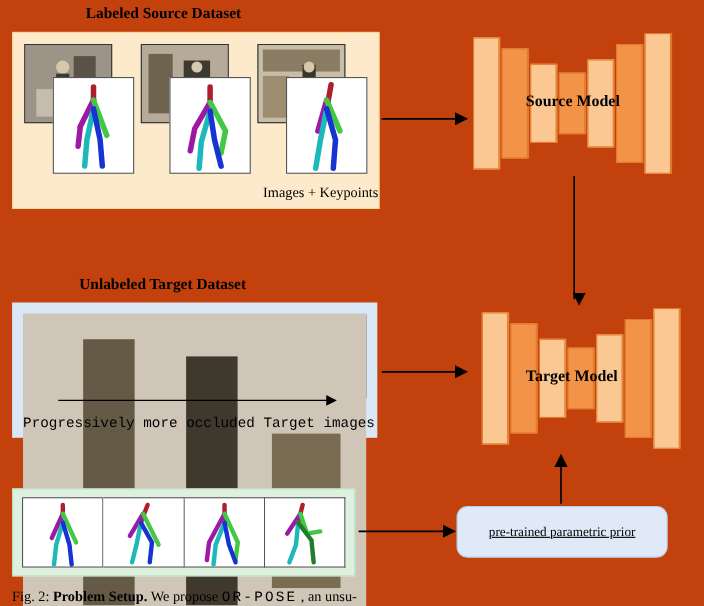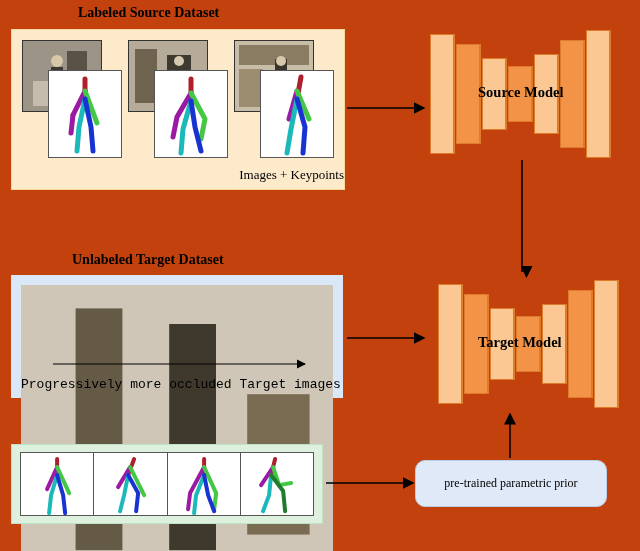--- a/index.html
+++ b/index.html
@@ -435,28 +435,37 @@
   <svg class="arrow" style="left:324px; top:470px; width:95px; height:26px;" viewBox="0 0 95 26">
     <defs>
       <marker id="ah3" markerWidth="8" markerHeight="8" refX="7" refY="4" orient="auto">
         <path d="M0,0 L8,4 L0,8 Z" fill="#000"></path>
       </marker>
     </defs>
     <line x1="2" y1="13" x2="89" y2="13" stroke="#000" stroke-width="1.5" marker-end="url(#ah3)"></line>
   </svg>
 
   <div class="prior-box">
-    <div style="font-size:12px;">
+    <div style="font-size:12px;text-decoration:underline;">
       <div>pre-trained parametric prior</div>
     </div>
   </div>
 
   <svg class="arrow" style="left:500px; top:408px; width:20px; height:55px;" viewBox="0 0 20 55">
     <defs>
       <marker id="ahup" markerWidth="8" markerHeight="8" refX="7" refY="4" orient="auto">
         <path d="M0,0 L8,4 L0,8 Z" fill="#000"></path>
       </marker>
     </defs>
     <line x1="10" y1="50" x2="10" y2="6" stroke="#000" stroke-width="1.5" marker-end="url(#ahup)"></line>
   </svg>
 
+  <div class="figcap">
+    <span class="figno">Fig. 2:</span>
+    <span> </span>
+    <span class="figti">Problem Setup.</span>
+    <span> </span>
+    <span>We propose </span>
+    <span class="figtail">OR-POSE</span>
+    <span>, an unsu-</span>
+  </div>
 
 </div>
 
 </body></html>

